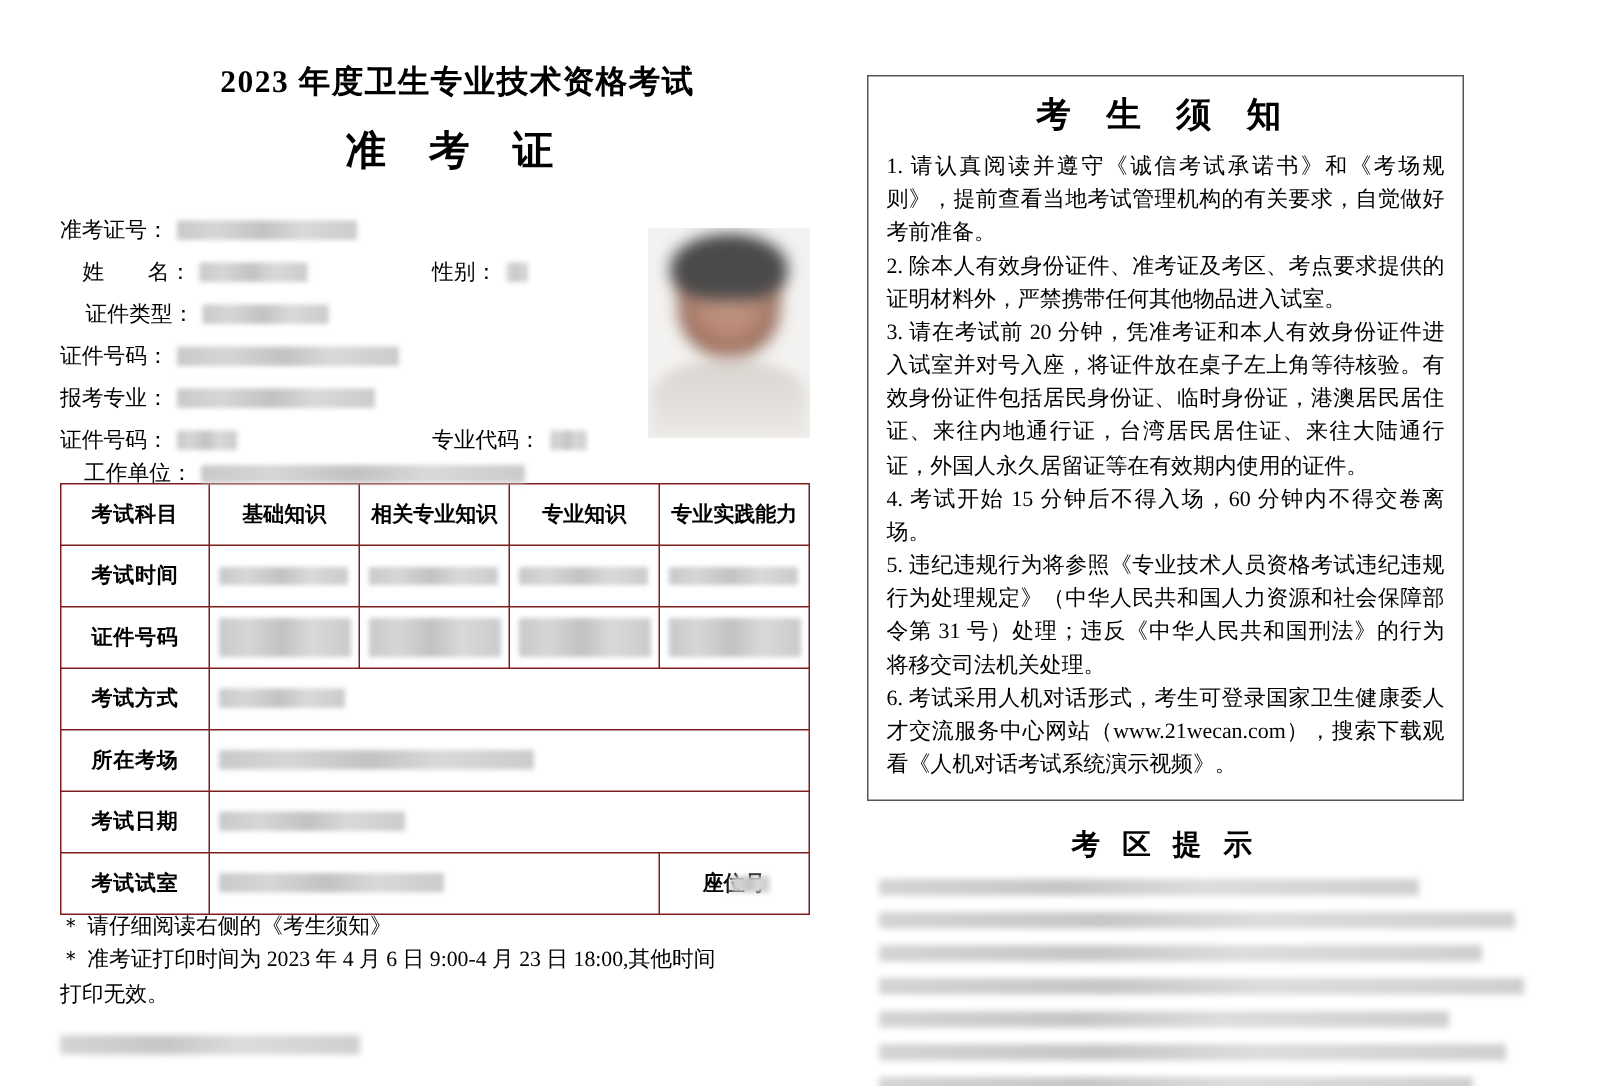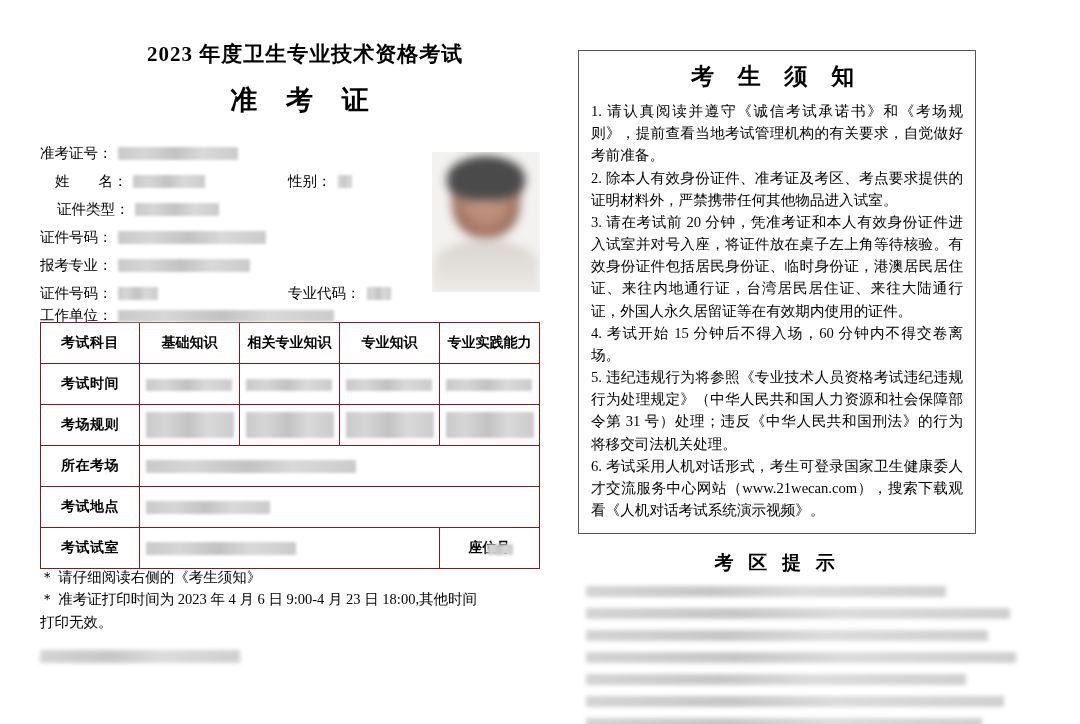--- a/index.html
+++ b/index.html
@@ -235,21 +235,21 @@
     <div class="info-row" style="left:0; top:140px;">
       <span class="info-label lbl-4">证件号码：</span>
       <span class="redact" style="width:40px;height:13px;margin-left:4px;"></span>
     </div>
 
     <div class="info-row" style="left:248px; top:140px;">
       <span class="info-label">专业代码：</span>
       <span class="redact" style="width:24px;height:13px;margin-left:6px;"></span>
     </div>
 
-    <div class="info-row" style="left:0; top:162px;">
+    <div class="info-row" style="left:16px; top:162px;">
       <span class="info-label lbl-4">工作单位：</span>
       <span class="redact" style="width:216px;height:12px;margin-left:4px;"></span>
     </div>
 
     <div id="photo-area">
       <div id="photo-body"></div>
       <div id="photo-face"></div>
       <div id="photo-hair"></div>
     </div>
   </div>
@@ -264,32 +264,36 @@
       <td class="colhdr">专业实践能力</td>
     </tr>
     <tr>
       <td class="hdr">考试时间</td>
       <td><span class="redact cell-redact" style="width:86px;"></span></td>
       <td><span class="redact cell-redact" style="width:86px;"></span></td>
       <td><span class="redact cell-redact" style="width:86px;"></span></td>
       <td><span class="redact cell-redact" style="width:86px;"></span></td>
     </tr>
     <tr style="height:40px;">
-      <td class="hdr">考场规则</td>
+      <td class="hdr">证件号码</td>
       <td><span class="redact" style="width:88px;height:26px;"></span></td>
       <td><span class="redact" style="width:88px;height:26px;"></span></td>
       <td><span class="redact" style="width:88px;height:26px;"></span></td>
       <td><span class="redact" style="width:88px;height:26px;"></span></td>
     </tr>
     <tr>
+      <td class="hdr">考试方式</td>
+      <td colspan="4"><span class="redact" style="width:84px;height:13px;"></span></td>
+    </tr>
+    <tr>
       <td class="hdr">所在考场</td>
       <td colspan="4"><span class="redact" style="width:210px;height:13px;"></span></td>
     </tr>
     <tr>
-      <td class="hdr">考试地点</td>
+      <td class="hdr">考试日期</td>
       <td colspan="4"><span class="redact" style="width:124px;height:13px;"></span></td>
     </tr>
     <tr>
       <td class="hdr">考试试室</td>
       <td colspan="3"><span class="redact" style="width:150px;height:13px;"></span></td>
       <td class="colhdr">座位号</td>
     </tr>
   </tbody>
     </table>
   <table style="border-collapse:collapse;width:500px;table-layout:fixed;margin-top:-31px;pointer-events:none;">

